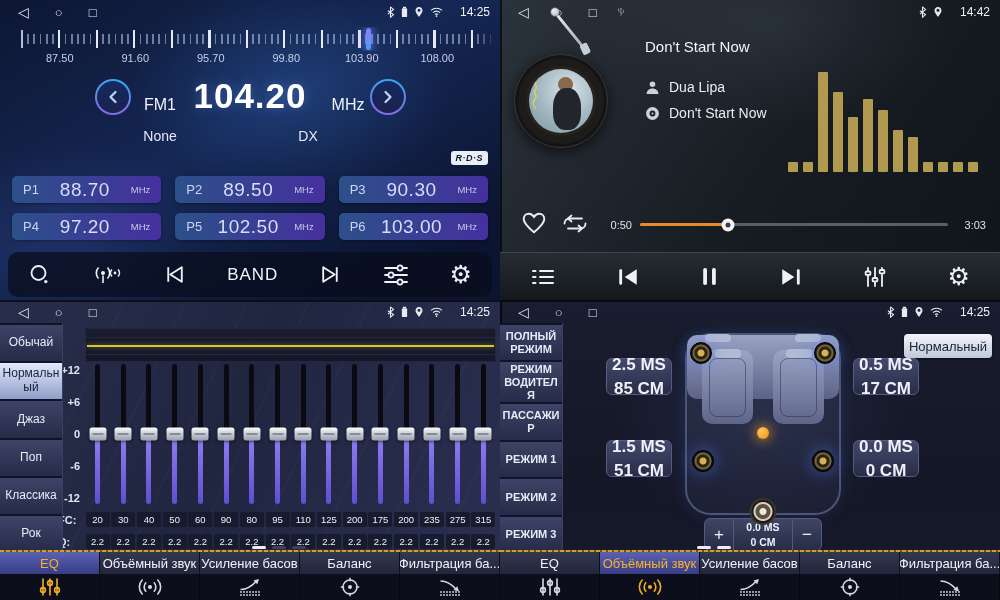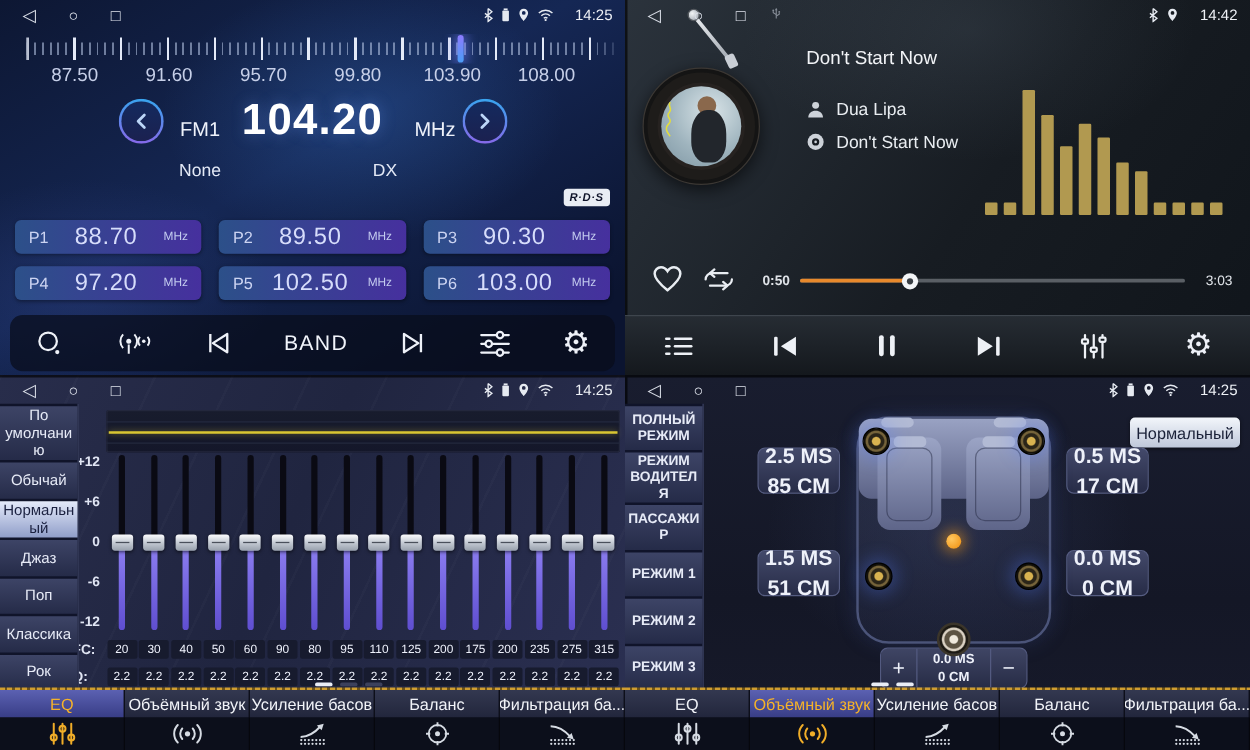--- a/index.html
+++ b/index.html
@@ -28,21 +28,21 @@
   .scale { position:absolute; left:0; right:0; top:27px; height:24px;
       -webkit-mask-image:linear-gradient(90deg,transparent 0,#000 28px,#000 472px,transparent 100%);
       mask-image:linear-gradient(90deg,transparent 0,#000 28px,#000 472px,transparent 100%); }
   .ticks-minor { position:absolute; left:21px; right:6px; top:7px; height:10px;
       background:repeating-linear-gradient(90deg, rgba(190,205,235,.55) 0 1.5px, transparent 1.5px 6.25px); }
   .ticks-major { position:absolute; left:21px; right:6px; top:3px; height:18px;
       background:repeating-linear-gradient(90deg, #e4eaf8 0 2px, transparent 2px 37.5px); }
   .freq-pointer { position:absolute; left:366px; top:1px; width:5px; height:22px; border-radius:3px;
       background:linear-gradient(180deg,#8d7bff,#4a9df6); box-shadow:0 0 9px 2px rgba(110,125,255,.65); }
   .scale-labels { position:absolute; left:22px; top:52px; width:456px; display:flex; }
-  .s-label { width:75.5px; text-align:center; font-size:15px; color:#c6cfe8; }
+  .s-label { width:75.5px; text-align:center; font-size:11px; color:#c6cfe8; }
 
   .chev-btn { position:absolute; width:36px; height:36px; border-radius:50%; border:2.5px solid transparent;
       background:linear-gradient(180deg,#142a5e,#1b2150) padding-box, linear-gradient(185deg,#35a7ef,#8a66e8) border-box;
       display:flex; align-items:center; justify-content:center; cursor:pointer; }
   .chev-prev { left:95px; top:79px; }
   .chev-next { left:370px; top:79px; }
   .band-name { position:absolute; left:130px; top:96px; width:60px; text-align:center; font-size:16px; color:#eef2fa; }
   .freq-big { position:absolute; left:168px; top:76px; width:164px; text-align:center; font-size:35px; font-weight:bold; color:#fff; letter-spacing:1px; text-shadow:0 0 12px rgba(120,160,255,.35); }
   .freq-unit { position:absolute; left:318px; top:96px; width:60px; text-align:center; font-size:16px; color:#eef2fa; }
   .info-none { position:absolute; left:130px; top:128px; width:60px; text-align:center; font-size:14px; color:#e3e9f6; }
@@ -82,21 +82,21 @@
   .meta-row { position:absolute; left:145px; display:flex; align-items:center; gap:9px; font-size:14px; color:#e9edf1; }
   .meta-artist { top:79px; }
   .meta-album { top:105px; }
   .meta-row svg { color:#cdd2d9; }
   .viz-bars { position:absolute; left:288px; top:72px; width:190px; height:100px; display:flex; align-items:flex-end; gap:5px; }
   .viz-bar { width:10px; background:#b19950; border-radius:1px; }
 
   .ctrl-row { position:absolute; left:0; right:0; top:210px; height:32px; }
   .heart-btn { position:absolute; left:21px; top:1px; cursor:pointer; }
   .repeat-btn { position:absolute; left:60px; top:3px; cursor:pointer; }
-  .t-elapsed { position:absolute; left:98px; top:9px; width:34px; text-align:right; font-size:11px; color:#dfe3e8;font-weight:bold; }
+  .t-elapsed { position:absolute; left:98px; top:9px; width:34px; text-align:right; font-size:11px; color:#dfe3e8; }
   .t-duration { position:absolute; right:14px; top:9px; font-size:11px; color:#dfe3e8; }
   .p-track { position:absolute; left:140px; right:52px; top:13px; height:3px; border-radius:2px; background:#5a5f65; cursor:pointer; }
   .p-fill { position:absolute; left:0; top:0; height:100%; width:28.5%; background:#e8892c; border-radius:2px; }
   .p-knob { position:absolute; left:28.5%; top:50%; transform:translate(-50%,-50%); width:13px; height:13px; border-radius:50%; background:#f3f5f7; }
   .p-knob::after { content:""; position:absolute; inset:4px; border-radius:50%; background:#3a3f45; }
 
   .player-toolbar { position:absolute; left:0; right:0; top:252px; height:48px;
       background:linear-gradient(180deg,#262c33,#14181d); border-top:1px solid #3e454d;
       display:flex; align-items:center; justify-content:space-around; color:#eef1f6; }
 
@@ -499,21 +499,20 @@
             <path d="M3.2 6.1a5.4 5.4 0 0 1 7.6 0"></path>
             <path d="M5.4 8.4a2.3 2.3 0 0 1 3.2 0"></path>
             <circle cx="7" cy="10" r="1" fill="currentColor" stroke="none"></circle>
           </svg>
         <span class="time">14:25</span>
       </div>
     </div>
 
     <div class="side-list">
 
-    <div class="side-item">По умолчанию</div>
         <div class="side-item">Обычай</div>
         <div class="side-item active">Нормальный</div>
         <div class="side-item">Джаз</div>
         <div class="side-item">Поп</div>
         <div class="side-item">Классика</div>
         <div class="side-item">Рок</div>
       </div>
 
     <div class="graph-panel">
       <div class="gridline" style="top:25%"></div>

